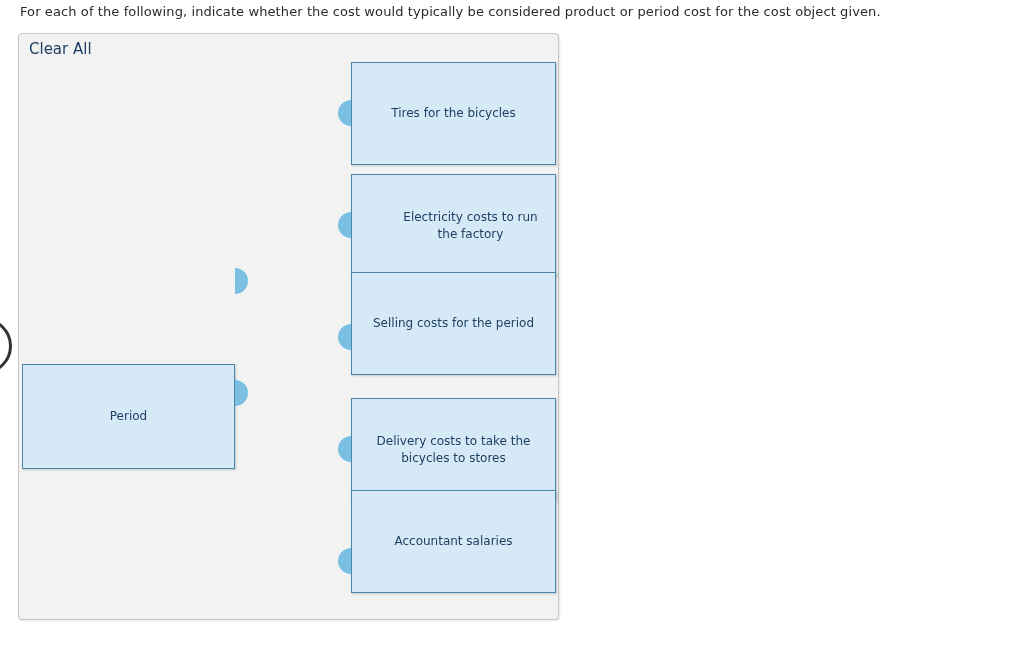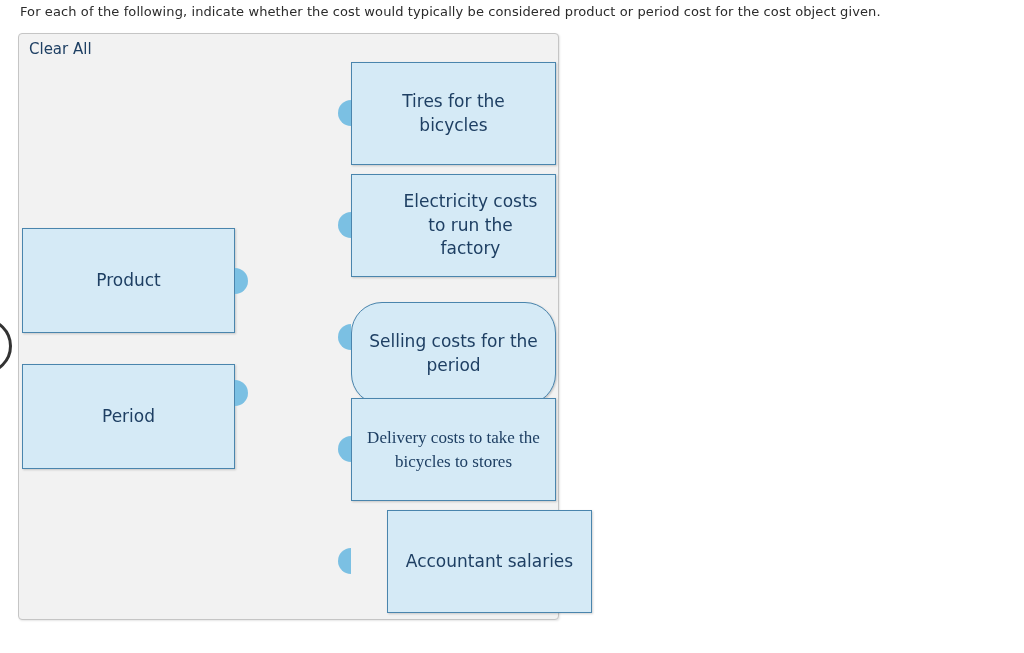--- a/index.html
+++ b/index.html
@@ -32,32 +32,32 @@
     position:absolute;left:10px;top:6px;
     background:none;border:none;cursor:pointer;
     font-family:inherit;font-size:15px;color:var(--card-text);
   }
   .card{
     position:absolute;
     background:var(--card-fill);
     border:1.5px solid var(--card-border);
     box-shadow:1px 1px 2px rgba(0,0,0,0.18);
     display:flex;align-items:center;justify-content:center;text-align:center;
-    font-size:17px;color:var(--card-text);line-height:1.4;
+    font-size:12px;color:var(--card-text);line-height:1.4;
     cursor:pointer;
   }
   .target-card{left:22px;width:213px;height:105px;padding:0 20px;}
   .target-product{top:228px;}
   .target-period{top:340px;margin-top:24px;}
   .item-card{left:351px;width:205px;height:103px;padding:0 14px;}
   .item-0{top:62px;}
   .item-1{top:174px;padding-left:48px;}
-  .item-2{top:302px;border-radius:31px;}
-  .item-3{top:398px;font-family:Liberation Serif, serif;}
-  .item-4{top:510px;margin-left:36px;}
+  .item-2{top:272px;}
+  .item-3{top:398px;}
+  .item-4{top:490px;}
   .connector{
     position:absolute;width:13px;height:26px;background:var(--connector);cursor:pointer;
   }
   .connector-right{border-radius:0 13px 13px 0;left:235px;}
   .connector-left{border-radius:13px 0 0 13px;left:338px;}
   .conn-product{top:268px;}
   .conn-period{top:380px;}
   .conn-item-0{top:100px;}
   .conn-item-1{top:212px;}
   .conn-item-2{top:324px;}
@@ -74,21 +74,20 @@
 <div id="screen">
 
   <div class="question-text">For each of the following, indicate whether the cost would typically be considered product or period cost for the cost object given.</div>
 
   <div class="partial-circle"></div>
 
   <div class="panel">
     <button class="clear-all">Clear All</button>
   </div>
 
-  <div class="card target-card target-product">Product</div>
   <div class="connector connector-right conn-product"></div>
 
   <div class="card target-card target-period">Period</div>
   <div class="connector connector-right conn-period"></div>
 
   <div class="card item-card item-0">Tires for the bicycles</div>
   <div class="connector connector-left conn-item-0"></div>
 
   <div class="card item-card item-1">Electricity costs to run the factory</div>
   <div class="connector connector-left conn-item-1"></div>

